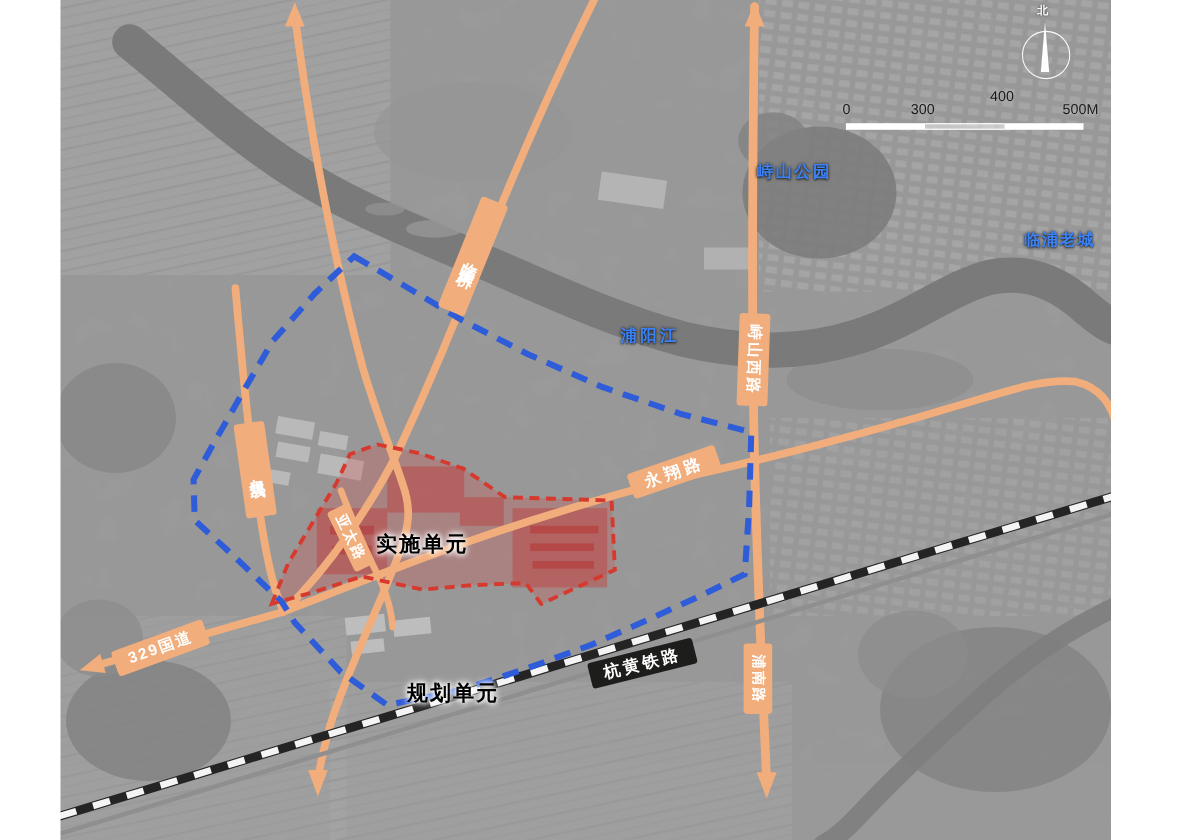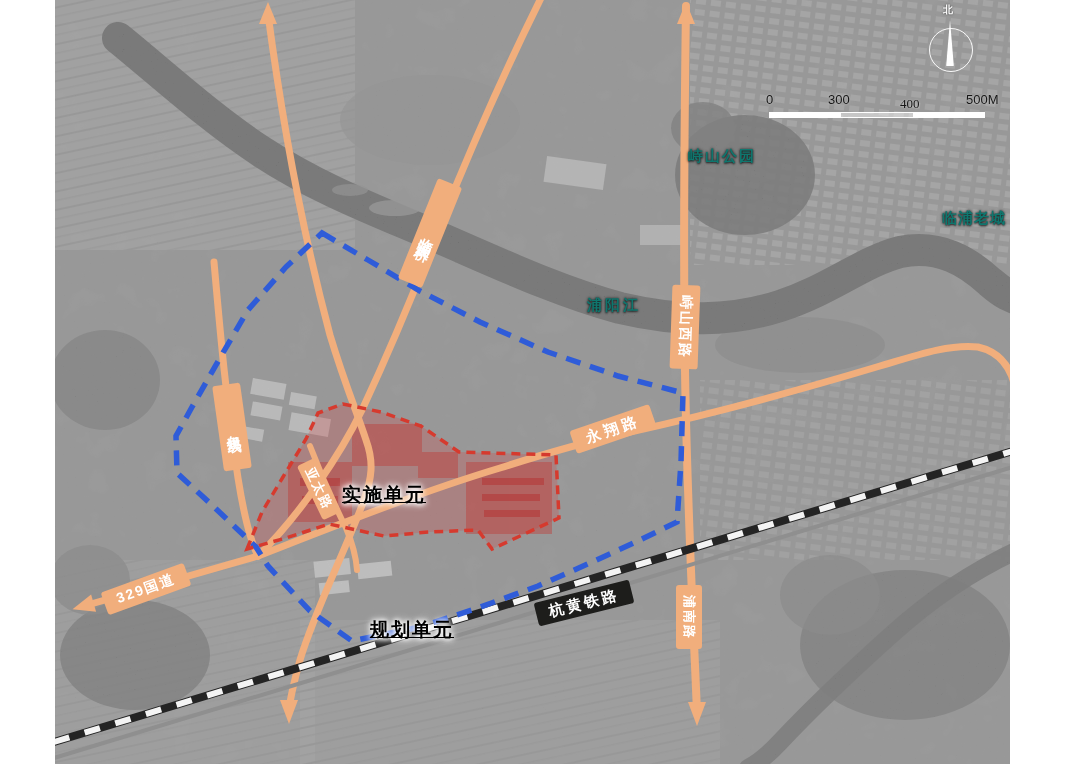--- a/index.html
+++ b/index.html
@@ -1,24 +1,24 @@
 <!DOCTYPE html>
 <html><head>
 <meta charset="utf-8">
 <style>
   html,body{margin:0;padding:0;background:#fff;}
   .page{position:relative;width:1080px;height:764px;background:#fff;overflow:hidden;
         font-family:"Liberation Sans","DejaVu Sans",sans-serif;}
   .map-svg{position:absolute;left:0;top:0;}
 
   
-  .place-label{position:absolute;color:#0f766e;font-weight:bold;
+  .place-label{position:absolute;color:#3b82f6;font-weight:bold;
       text-shadow:0 0 3px rgba(0,0,0,.75),0 1px 2px rgba(0,0,0,.6);white-space:nowrap;}
   .unit-label{position:absolute;color:#000;font-weight:bold;font-size:19px;letter-spacing:2px;
-      text-shadow:0 0 4px #fff,0 0 6px #fff,0 0 8px rgba(255,255,255,.9);white-space:nowrap;text-decoration:underline;}
+      text-shadow:0 0 4px #fff,0 0 6px #fff,0 0 8px rgba(255,255,255,.9);white-space:nowrap;}
 
   
   .badge{position:absolute;background:#f1ae7c;color:#fff;font-weight:bold;
       display:flex;align-items:center;justify-content:center;border-radius:3px;
       white-space:nowrap;}
   .badge.dark{background:#1d1d1b;}
   .v{writing-mode:vertical-rl;}
   .vu{text-orientation:upright;}
   .vs{text-orientation:sideways;}
 
@@ -153,39 +153,39 @@
 
     <polygon points="322,233 368,260 420,291 480,322 548,352 618,376 683,393 681,462 677,522 638,541 590,563 538,586 478,608 420,627 352,641 310,611 268,566 256,547 212,505 177,473 176,436 192,407 224,351 248,310 286,267" fill="none" stroke="#2f5cd8" stroke-width="5.5" stroke-dasharray="15 10"></polygon>
 
     <polygon points="247,549 262,512 283,477 306,439 318,413 343,404 381,412 421,426 459,452 556,455 559,518 492,549 478,530 429,532 384,536 329,524 286,538" fill="none" stroke="#d63a2e" stroke-width="3.5" stroke-dasharray="9 6"></polygon>
 
     <rect x="0" y="0" width="55" height="764" fill="#ffffff"></rect>
     <rect x="1010" y="0" width="70" height="764" fill="#ffffff"></rect>
   </svg>
 
   <div class="place-label" style="left:688px;top:147px;font-size:15px;letter-spacing:2px;">峙山公园</div>
-  <div class="place-label" style="left:931px;top:209px;font-size:15px;letter-spacing:1px;margin-left:11px;">临浦老城</div>
-  <div class="place-label" style="left:564px;top:296px;font-size:15px;letter-spacing:3px;margin-left:23px;">浦阳江</div>
+  <div class="place-label" style="left:931px;top:209px;font-size:15px;letter-spacing:1px;">临浦老城</div>
+  <div class="place-label" style="left:564px;top:296px;font-size:15px;letter-spacing:3px;">浦阳江</div>
 
   <div class="unit-label" style="left:342px;top:482px;">实施单元</div>
   <div class="unit-label" style="left:370px;top:573px;margin-top:44px;">规划单元</div>
 
   <div class="badge v vu" style="left:417px;top:179px;width:26px;height:108px;font-size:15px;letter-spacing:3px;transform:rotate(22deg);">临浦大桥</div>
   <div class="badge v vs" style="left:671px;top:285px;width:28px;height:84px;font-size:14px;letter-spacing:2px;transform:rotate(2deg);">峙山西路</div>
   <div class="badge v vs" style="left:676px;top:585px;width:26px;height:64px;font-size:13px;letter-spacing:2px;">浦南路</div>
   <div class="badge v vu" style="left:218px;top:384px;width:28px;height:86px;font-size:14px;letter-spacing:2px;transform:rotate(-8deg);">包洪线</div>
   <div class="badge" style="left:571px;top:417px;width:84px;height:24px;font-size:15px;letter-spacing:4px;transform:rotate(-19deg);">永翔路</div>
   <div class="badge" style="left:102px;top:577px;width:88px;height:24px;font-size:14px;letter-spacing:2px;transform:rotate(-20deg);">329国道</div>
   <div class="badge" style="left:289px;top:479px;width:60px;height:20px;font-size:13px;letter-spacing:2px;transform:rotate(64deg);">亚太路</div>
   <div class="badge dark" style="left:535px;top:591px;width:98px;height:24px;font-size:15px;letter-spacing:3px;transform:rotate(-14deg);">杭黄铁路</div>
 
   <div>
     <span class="scale-num" style="left:766px;top:92px;">0</span>
     <span class="scale-num" style="left:828px;top:92px;">300</span>
-    <span class="scale-num" style="left:900px;top:96px;font-family:Liberation Serif, serif;">400</span>
+    <span class="scale-num" style="left:900px;top:80px;">400</span>
     <span class="scale-num" style="left:966px;top:92px;">500M</span>
     <div class="scale-bar">
       <div class="scale-seg seg-solid"></div>
       <div class="scale-seg seg-half"></div>
       <div class="scale-seg seg-solid"></div>
     </div>
   </div>
 
   <div>
     <div class="compass-north">北</div>

